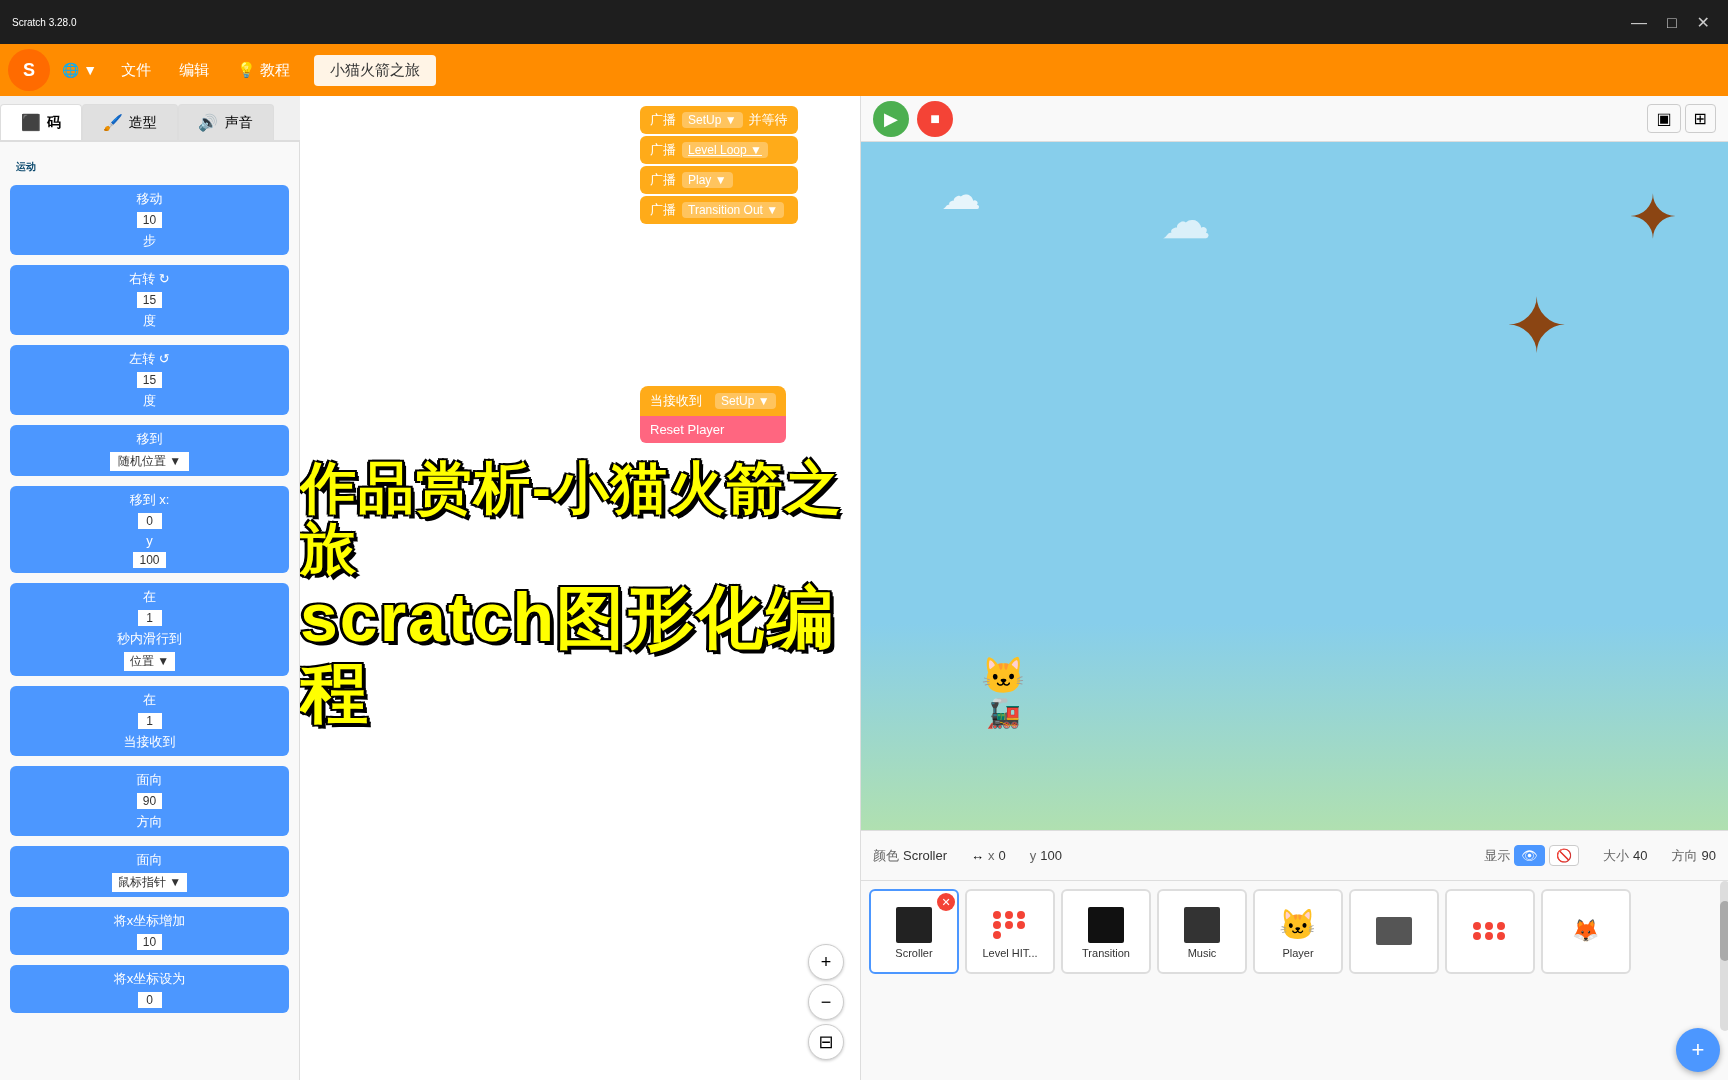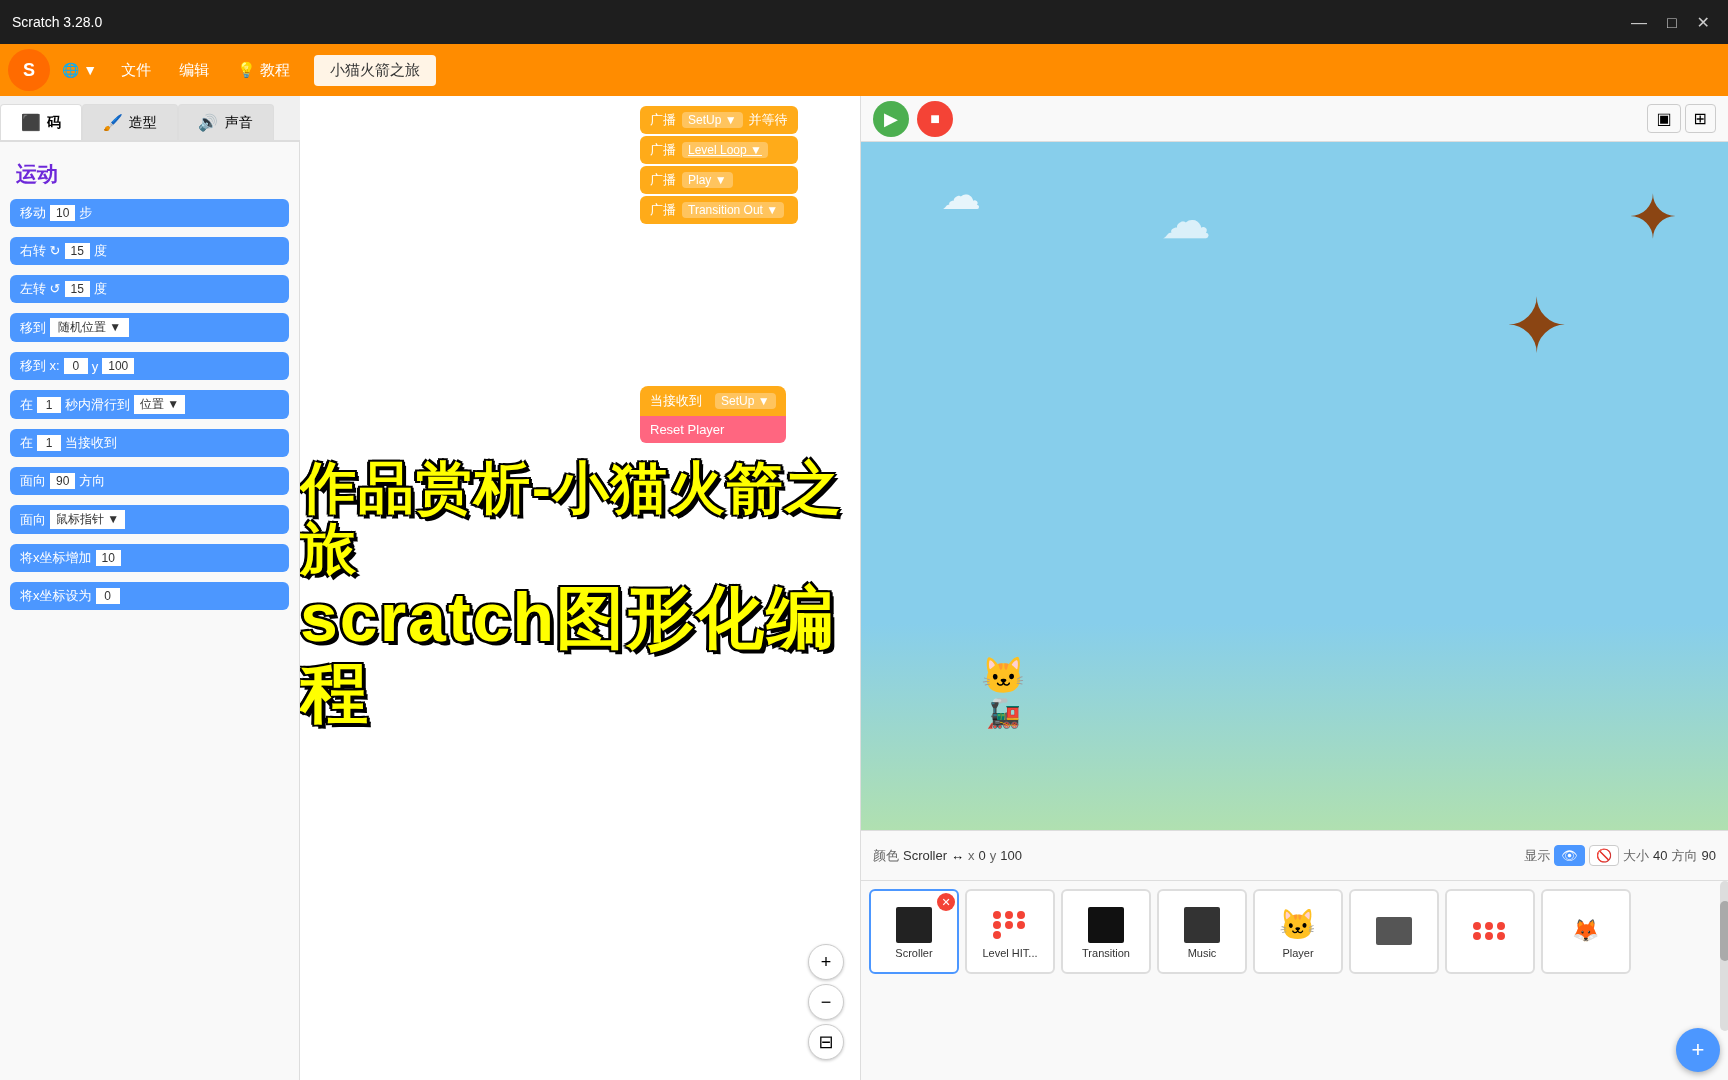--- a/index.html
+++ b/index.html
@@ -3,21 +3,21 @@
   <meta charset="utf-8">
   <style>
     * { margin: 0; padding: 0; box-sizing: border-box; }
     body { width: 1728px; height: 1080px; overflow: hidden; font-family: 'Microsoft YaHei', Arial, sans-serif; background: #e8e8e8; }
 
     
     .title-bar {
       width: 100%; height: 44px; background: #1e1e1e; display: flex; align-items: center; padding: 0 12px;
       position: relative;
     }
-    .title-bar-text { color: #fff; font-size: 14px; }
+    .title-bar-text { color: #fff; font-size: 10px; }
     .title-bar-controls { position: absolute; right: 12px; top: 50%; transform: translateY(-50%); display: flex; gap: 8px; }
     .title-bar-btn { color: #ccc; font-size: 16px; background: none; border: none; cursor: pointer; padding: 2px 6px; }
 
     
     .menu-bar {
       width: 100%; height: 52px; background: #ff8c00; display: flex; align-items: center; padding: 0 8px; gap: 4px;
     }
     .scratch-logo { width: 42px; height: 42px; background: #ff6b00; border-radius: 50%; display: flex; align-items: center; justify-content: center; }
     .scratch-logo span { color: #fff; font-weight: bold; font-size: 18px; }
     .globe-btn { display: flex; align-items: center; gap: 3px; color: #fff; padding: 4px 8px; cursor: pointer; font-size: 14px; }
@@ -32,23 +32,23 @@
     .tab.active { background: #fff; font-weight: bold; }
     .tab-icon { font-size: 16px; }
 
     
     .main-layout { display: flex; width: 1728px; height: calc(1080px - 44px - 52px); }
 
     
     .blocks-panel { width: 300px; height: 100%; background: #f9f9f9; border-right: 1px solid #ddd; display: flex; flex-direction: column; }
     .blocks-content { padding: 12px 8px; overflow-y: auto; flex: 1; }
 
-    .category-label { color: #6d28d9; font-size: 21px; font-weight: bold; padding: 6px 0 8px 8px; }
-
-    .block { display: inline-flex; align-items: center; gap: 4px; border-radius: 6px; padding: 5px 10px; margin: 3px 2px; font-size: 13px; color: #fff; cursor: pointer; font-weight: 500; }
+    .category-label { color: #0c4a6e; font-size: 10px; font-weight: bold; padding: 6px 0 8px 8px; }
+
+    .block { display: inline-flex; align-items: center; gap: 4px; border-radius: 6px; padding: 5px 10px; margin: 3px 2px; font-size: 13px; color: #fff; cursor: pointer; font-weight: 500; flex-direction: column; }
     .block.blue { background: #4c97ff; }
 
     .block-value { background: #fff; color: #333; border-radius: 0; padding: 1px 6px; font-size: 12px; min-width: 24px; text-align: center; }
 
     
     .code-area {
       flex: 1; background: #fff; position: relative; overflow: hidden;
       min-width: 560px;
     }
 
@@ -60,21 +60,21 @@
     .green-flag span { color: #fff; font-size: 18px; }
     .red-stop { width: 36px; height: 36px; background: #f44336; border-radius: 50%; display: flex; align-items: center; justify-content: center; cursor: pointer; }
     .red-stop span { color: #fff; font-size: 16px; }
     .stage-layout-btns { display: flex; gap: 4px; }
     .stage-layout-btn { background: none; border: 1px solid #ccc; border-radius: 4px; padding: 4px 8px; cursor: pointer; font-size: 16px; }
 
     .stage-canvas { flex: 1; background: #87ceeb; position: relative; overflow: hidden; margin: 0; }
     .stage-canvas-inner { width: 100%; height: 100%; background: linear-gradient(180deg, #87ceeb 60%, #90d090 100%); position: relative; }
 
     
-    .sprite-info-bar { height: 50px; background: #f9f9f9; border-top: 1px solid #ddd; display: flex; align-items: center; padding: 0 12px; gap: 4px; font-size: 13px; }
+    .sprite-info-bar { height: 50px; background: #f9f9f9; border-top: 1px solid #ddd; display: flex; align-items: center; padding: 0 12px; gap: 24px; font-size: 13px; }
     .sprite-info-item { display: flex; align-items: center; gap: 4px; }
     .sprite-info-label { color: #666; }
     .sprite-info-value { color: #333; font-weight: 500; }
     .visibility-btns { display: flex; gap: 4px; }
     .vis-btn { border: 1px solid #ccc; background: #fff; border-radius: 4px; padding: 2px 6px; cursor: pointer; font-size: 13px; }
     .vis-btn.active { background: #4c97ff; color: #fff; border-color: #4c97ff; }
 
     
     .sprites-panel { height: 200px; background: #f9f9f9; border-top: 1px solid #ddd; padding: 8px; overflow-y: hidden; }
     .sprites-grid { display: flex; gap: 6px; flex-wrap: wrap; overflow-y: auto; height: 100%; }

